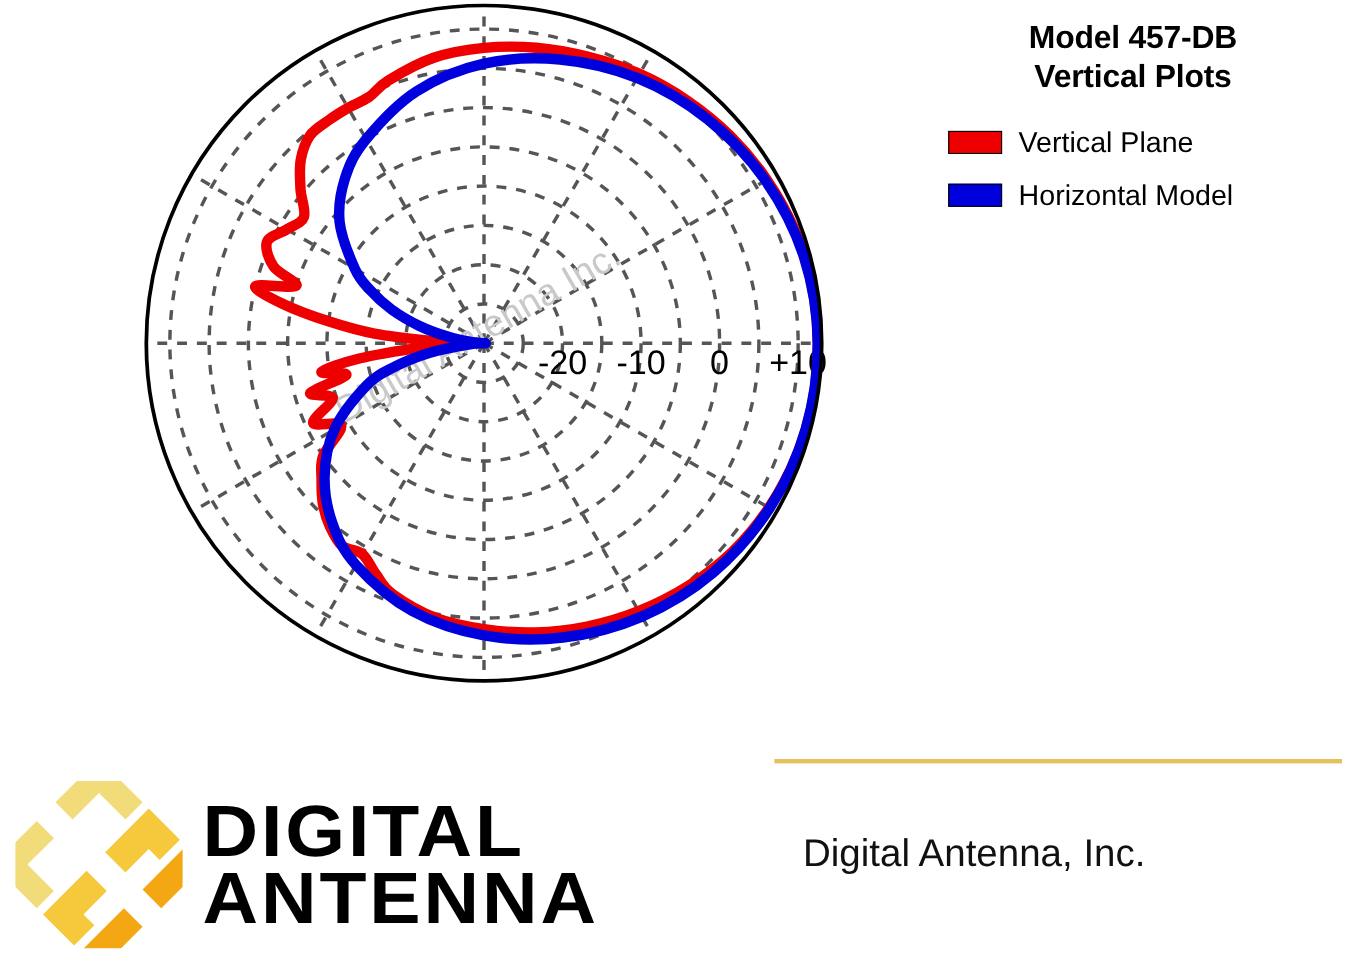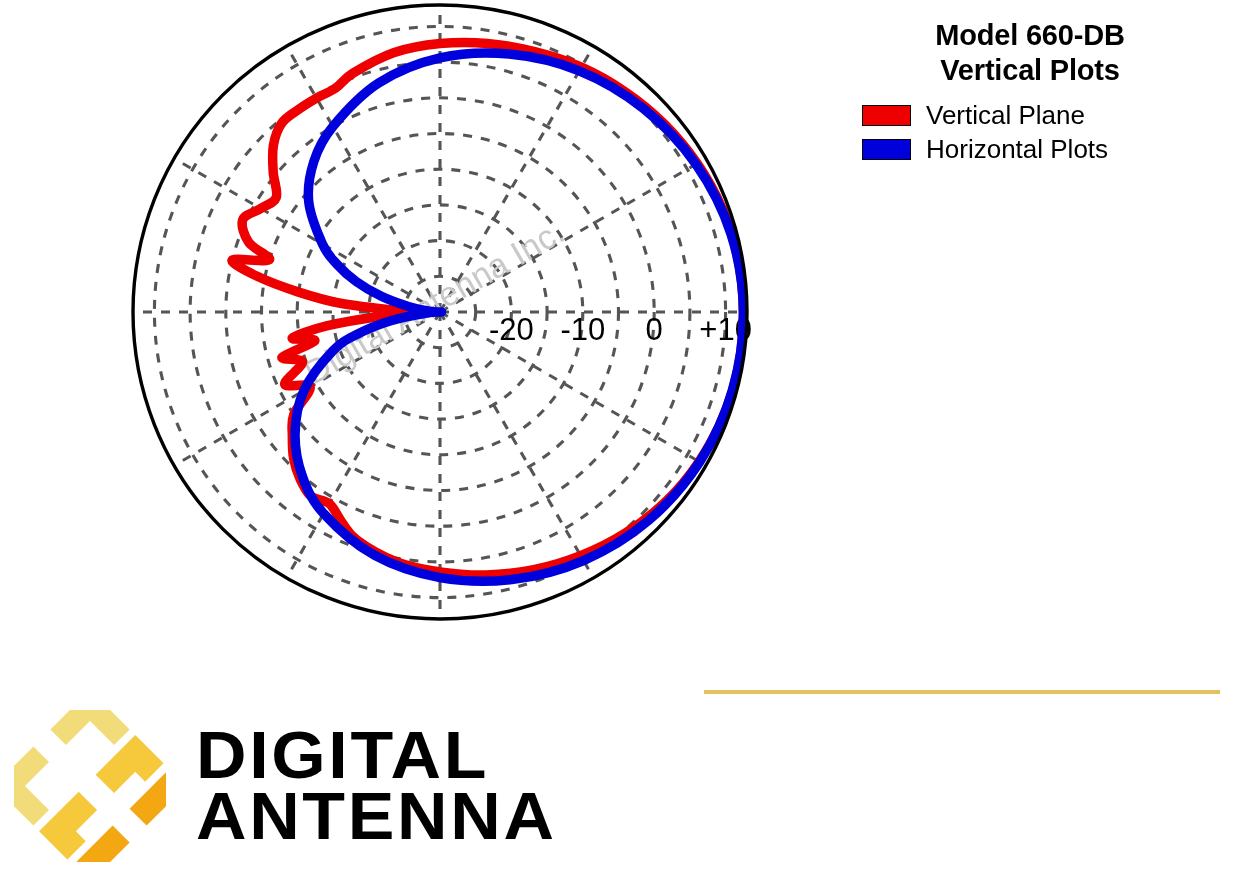--- a/index.html
+++ b/index.html
@@ -55,40 +55,41 @@
     display: flex;
     flex-direction: column;
     gap: 3px;
     align-items: flex-start;
     padding-left: 22px;
   }
   .legend-row {
     display: flex;
     align-items: center;
     gap: 15px;
+    margin-top: 14px;
   }
   .legend-swatch {
     width: 49px; height: 21px;
     border: 1px solid #000;
     flex: none;
   }
   .legend-label {
     font-size: 26px;
     color: #000;
     white-space: nowrap;
   }
 
   
   #footer-left {
     position: absolute;
     left: 14px; top: 706px;
     width: 600px; height: 160px;
     display: flex;
     align-items: center;
-    gap: 30px;
+    gap: 18px;
   }
   #logo-mark { flex: none; }
   #logo-word {
     display: flex;
     flex-direction: column;
     line-height: 0.92;
   }
   .logo-line {
     font-family: "Liberation Sans", sans-serif;
     font-weight: bold;
@@ -168,32 +169,32 @@
       <g id="series-layer">
           <path d="M 743.43 312.00 C 743.31 294.46, 741.61 276.57, 738.12 259.43 C 734.62 242.30, 729.26 225.19, 722.45 209.20 C 715.63 193.21, 706.92 177.72, 697.21 163.50 C 687.51 149.27, 676.28 135.83, 664.24 123.84 C 652.19 111.86, 638.76 101.04, 624.94 91.59 C 611.13 82.14, 596.40 73.80, 581.36 67.15 C 566.33 60.50, 550.41 55.65, 534.74 51.69 C 519.08 47.74, 503.15 44.77, 487.36 43.41 C 471.57 42.06, 455.52 42.03, 440.00 43.55 C 424.48 45.08, 408.74 47.62, 394.25 52.55 C 379.76 57.49, 362.84 67.23, 353.07 73.16 C 343.29 79.09, 341.70 83.97, 335.60 88.12 C 329.50 92.27, 322.70 94.48, 316.49 98.07 C 310.27 101.66, 304.11 105.44, 298.31 109.65 C 292.51 113.85, 285.82 117.35, 281.67 123.31 C 277.52 129.27, 274.82 137.28, 273.40 145.40 C 271.99 153.52, 272.72 163.37, 273.19 172.03 C 273.66 180.69, 278.33 191.26, 276.25 197.34 C 274.16 203.41, 266.29 204.70, 260.69 208.48 C 255.09 212.25, 244.63 214.32, 242.65 219.97 C 240.66 225.63, 244.35 235.77, 248.79 242.41 C 253.24 249.05, 272.08 256.85, 269.31 259.82 C 266.54 262.78, 234.10 257.39, 232.18 260.18 C 230.25 262.98, 246.71 271.26, 257.78 276.58 C 268.85 281.90, 284.82 287.68, 298.60 292.13 C 312.37 296.58, 324.00 300.23, 340.43 303.29 C 356.86 306.35, 382.97 309.01, 397.19 310.51 C 411.40 312.00, 428.08 311.34, 425.72 312.25 C 423.36 313.16, 399.54 313.71, 383.02 315.98 C 366.51 318.26, 341.73 322.25, 326.62 325.92 C 311.51 329.60, 294.32 335.54, 292.35 338.04 C 290.37 340.53, 316.48 337.70, 314.78 340.91 C 313.08 344.11, 284.20 353.74, 282.15 357.26 C 280.10 360.79, 302.04 357.53, 302.47 362.06 C 302.89 366.58, 283.42 380.26, 284.71 384.42 C 285.99 388.57, 308.64 381.97, 310.16 386.97 C 311.67 391.96, 296.76 406.22, 293.79 414.38 C 290.82 422.53, 292.36 428.57, 292.33 435.91 C 292.30 443.25, 292.31 451.25, 293.60 458.40 C 294.88 465.55, 297.13 472.51, 300.03 478.81 C 302.93 485.11, 306.12 492.08, 311.01 496.22 C 315.89 500.37, 324.18 499.33, 329.34 503.67 C 334.49 508.02, 337.33 516.22, 341.94 522.30 C 346.54 528.37, 347.97 533.55, 356.98 540.10 C 365.99 546.66, 382.15 556.31, 395.99 561.60 C 409.83 566.90, 424.94 569.65, 440.00 571.88 C 455.06 574.11, 470.74 575.34, 486.37 574.96 C 502.00 574.59, 518.05 572.85, 533.77 569.62 C 549.48 566.40, 565.38 561.72, 580.65 555.61 C 595.92 549.50, 611.20 541.97, 625.40 532.96 C 639.61 523.94, 653.60 513.43, 665.88 501.53 C 678.16 489.64, 689.42 475.95, 699.07 461.57 C 708.72 447.20, 717.16 431.44, 723.79 415.29 C 730.41 399.14, 735.55 381.91, 738.82 364.69 C 742.09 347.47, 743.55 329.54, 743.43 312.00 Z" fill="none" stroke="#ee0000" stroke-width="9.5" stroke-linejoin="round" stroke-linecap="round" clip-path="url(#diskclip)"></path>
           <path d="M 743.43 312.00 C 743.20 285.95, 738.93 258.65, 731.02 234.02 C 723.11 209.39, 710.57 185.12, 695.98 164.21 C 681.38 143.30, 662.91 124.11, 643.45 108.55 C 623.99 92.99, 601.61 79.94, 579.22 70.86 C 556.83 61.78, 532.31 56.25, 509.11 54.08 C 485.91 51.91, 461.74 53.01, 440.00 57.83 C 418.26 62.66, 396.50 71.60, 378.65 83.04 C 360.80 94.49, 343.72 113.42, 332.91 126.51 C 322.10 139.60, 317.82 149.04, 313.80 161.60 C 309.77 174.16, 307.28 188.10, 308.74 201.86 C 310.19 215.62, 317.90 233.86, 322.52 244.17 C 327.14 254.49, 330.87 257.51, 336.47 263.72 C 342.07 269.94, 348.65 276.05, 356.14 281.48 C 363.62 286.91, 372.68 292.14, 381.38 296.29 C 390.09 300.45, 400.37 303.96, 408.36 306.42 C 416.35 308.88, 424.06 310.14, 429.33 311.07 C 434.60 312.00, 438.22 311.84, 440.00 312.00 C 441.78 312.16, 442.37 311.79, 440.00 312.00 C 437.63 312.21, 433.98 311.80, 425.78 313.24 C 417.57 314.69, 402.20 317.19, 390.78 320.68 C 379.36 324.17, 366.93 329.11, 357.24 334.17 C 347.56 339.24, 341.54 341.68, 332.66 351.07 C 323.78 360.46, 310.24 376.78, 303.97 390.53 C 297.71 404.29, 295.34 419.36, 295.07 433.61 C 294.79 447.87, 297.56 462.75, 302.32 476.08 C 307.08 489.40, 311.55 500.34, 323.63 513.57 C 335.70 526.79, 355.38 544.77, 374.77 555.44 C 394.17 566.11, 417.18 573.57, 440.00 577.59 C 462.82 581.61, 487.78 582.41, 511.70 579.57 C 535.61 576.74, 560.70 570.40, 583.50 560.56 C 606.31 550.71, 629.14 536.94, 648.50 520.50 C 667.86 504.06, 685.70 483.62, 699.69 461.93 C 713.67 440.24, 725.11 415.34, 732.40 390.35 C 739.69 365.36, 743.66 338.05, 743.43 312.00 Z" fill="none" stroke="#0000dd" stroke-width="9.5" stroke-linejoin="round" stroke-linecap="round" clip-path="url(#diskclip)"></path>
         </g>
 
       <circle cx="440" cy="312" r="307" fill="none" stroke="#000000" stroke-width="3.4"></circle>
     </svg>
   </div>
 
   <div id="legend-block">
-    <div class="plot-title">Model 660-DB</div>
+    <div class="plot-title">Model 457-DB</div>
     <div class="plot-title">Vertical Plots</div>
     <div id="legend-items">
 
       <div class="legend-row">
         <span class="legend-swatch" style="background:#ee0000"></span>
         <span class="legend-label">Vertical Plane</span>
       </div>
 
       <div class="legend-row">
         <span class="legend-swatch" style="background:#0000dd"></span>
-        <span class="legend-label">Horizontal Plots</span>
+        <span class="legend-label">Horizontal Model</span>
       </div>
 
     </div>
   </div>
 
   <div id="footer-left">
     <svg id="logo-mark" width="152" height="152" viewBox="0 0 152 152">
       <g transform="rotate(45 76 76)">
 
         <path d="M8 8 H64 V30 H30 V64 H8 Z" fill="#f2dc79"></path>
@@ -207,15 +208,16 @@
       </g>
     </svg>
     <div id="logo-word">
       <span class="logo-line">DIGITAL</span>
       <span class="logo-line">ANTENNA</span>
     </div>
   </div>
 
   <div id="footer-right">
     <div id="footer-rule"></div>
+    <div class="footer-line">Digital Antenna, Inc.</div>
   </div>
 
 </div>
 
 </body></html>

